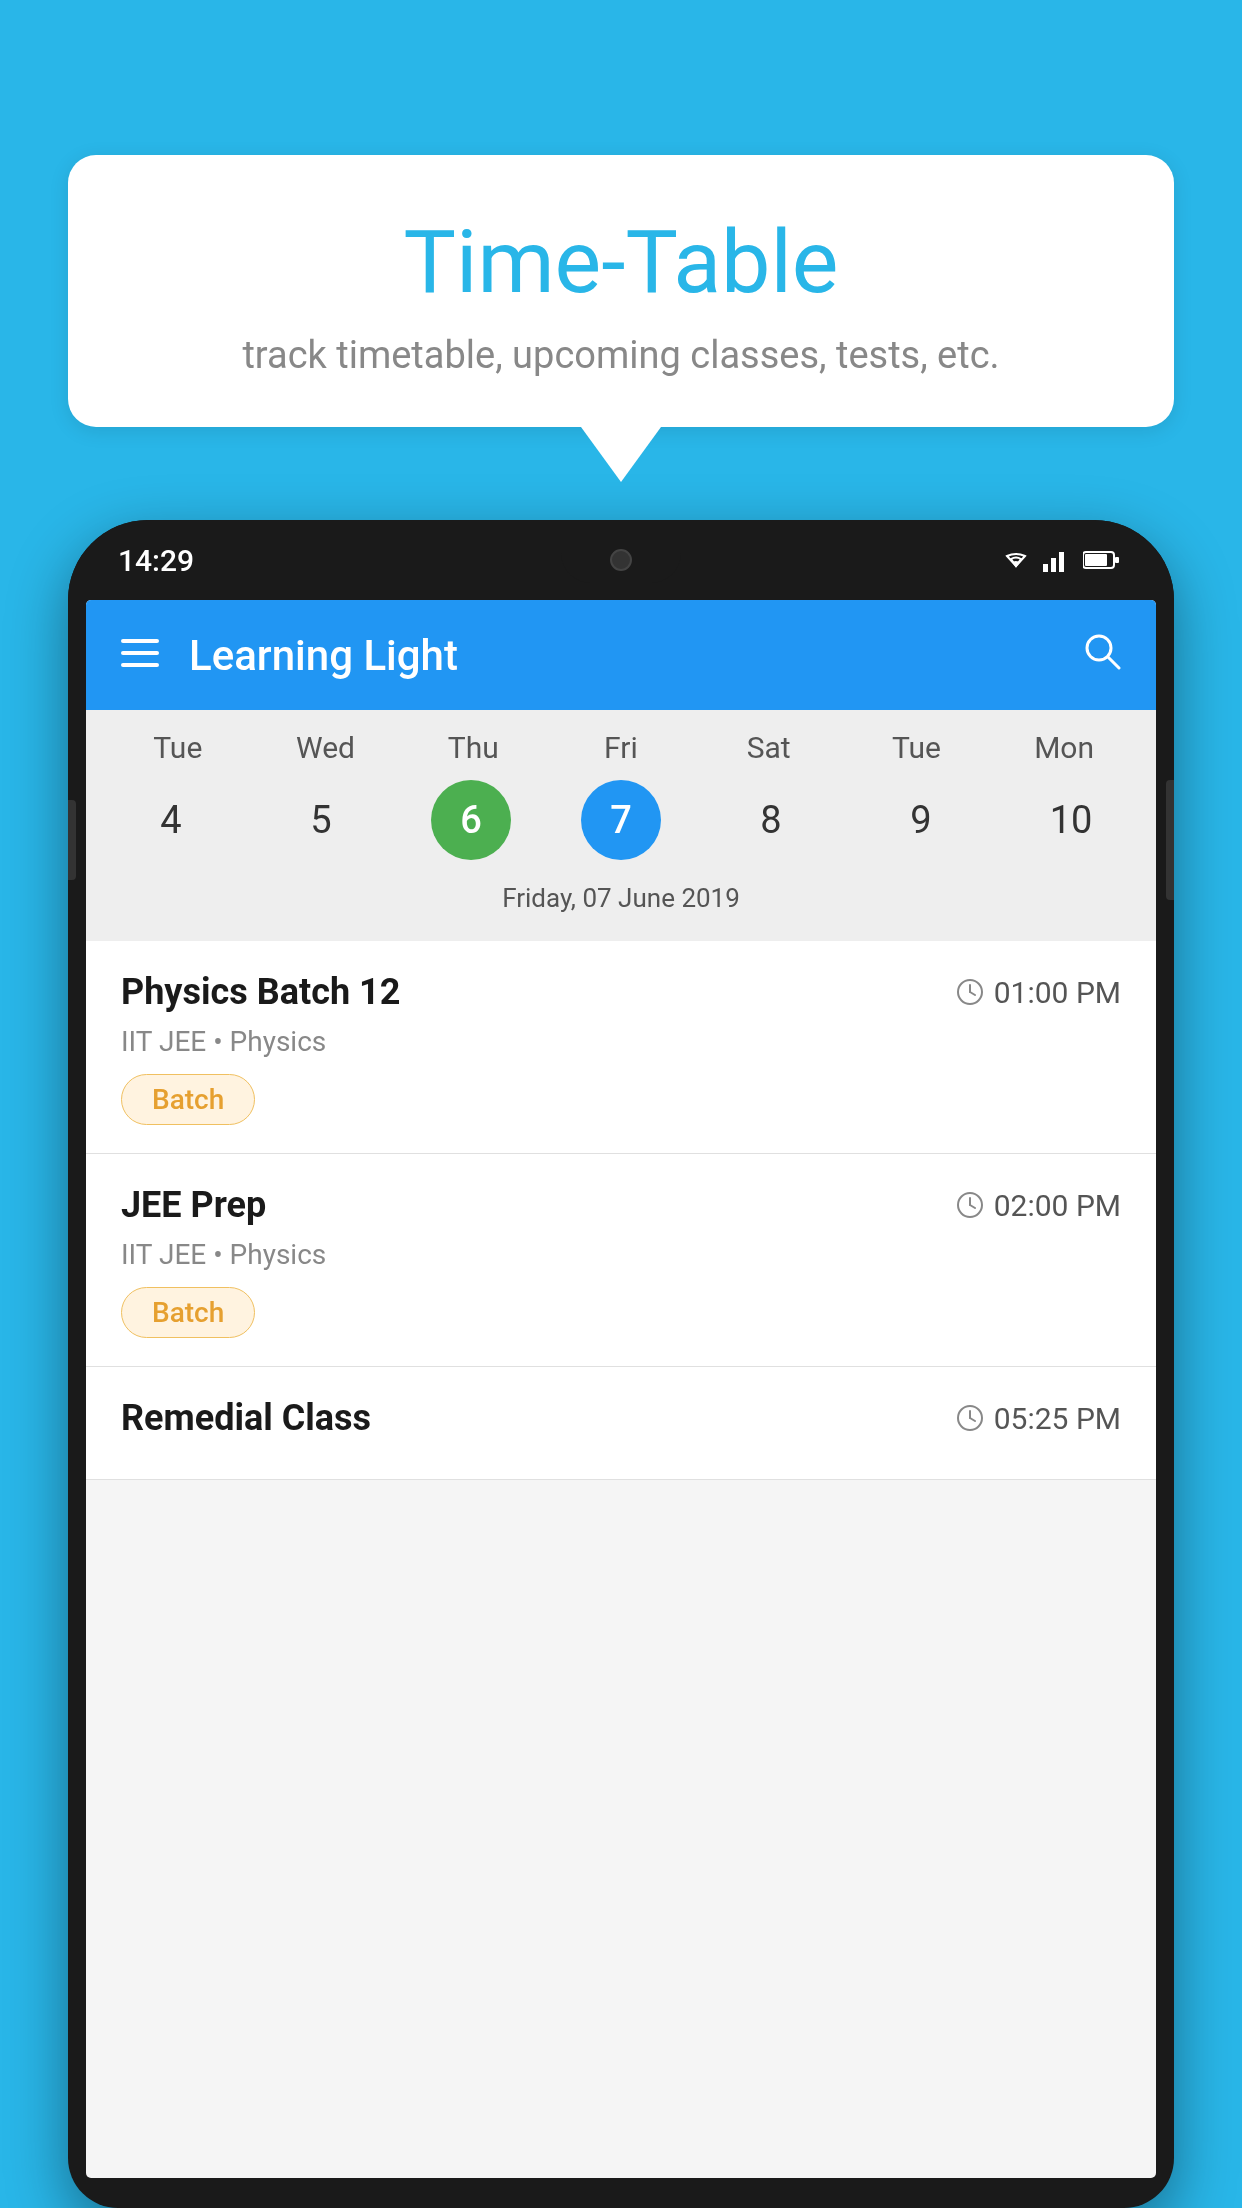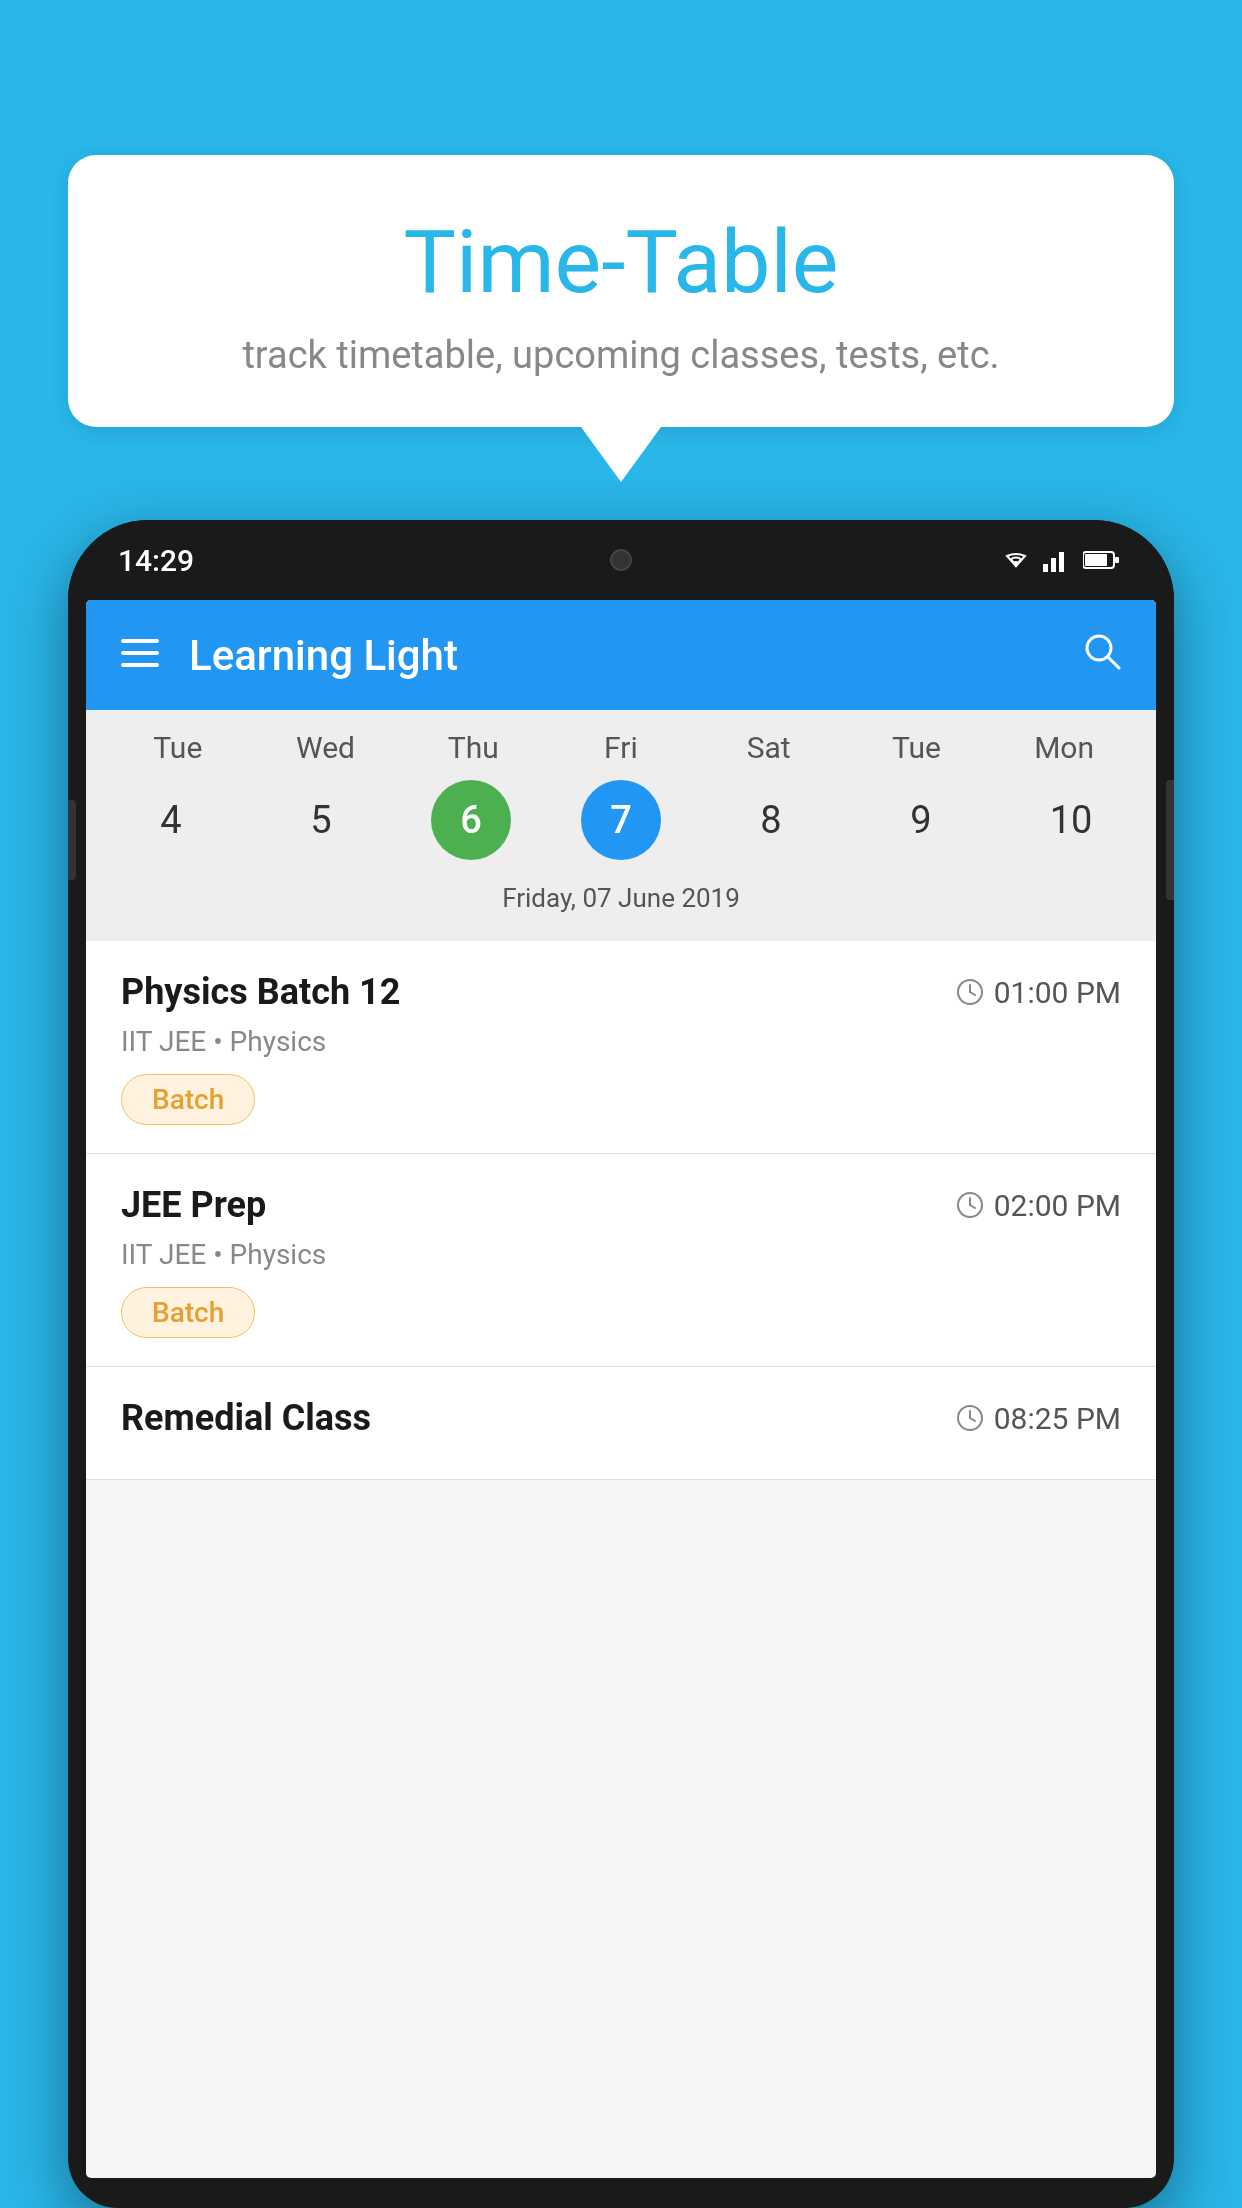--- a/index.html
+++ b/index.html
@@ -392,20 +392,20 @@
 
       <div class="schedule-item">
         <div class="schedule-item-header">
           <span class="schedule-item-title">Remedial Class</span>
           <div class="schedule-item-time">
             <svg width="28" height="28" viewBox="0 0 28 28" fill="none">
               <circle cx="14" cy="14" r="12" stroke="#888" stroke-width="2" fill="none"></circle>
               <line x1="14" y1="7" x2="14" y2="14" stroke="#888" stroke-width="2" stroke-linecap="round"></line>
               <line x1="14" y1="14" x2="19" y2="17" stroke="#888" stroke-width="2" stroke-linecap="round"></line>
             </svg>
-            <span>08:25 PM</span>
+            <span>05:25 PM</span>
           </div>
         </div>
       </div>
 
     </div>
   </div>
 </div>
 
 </body></html>

